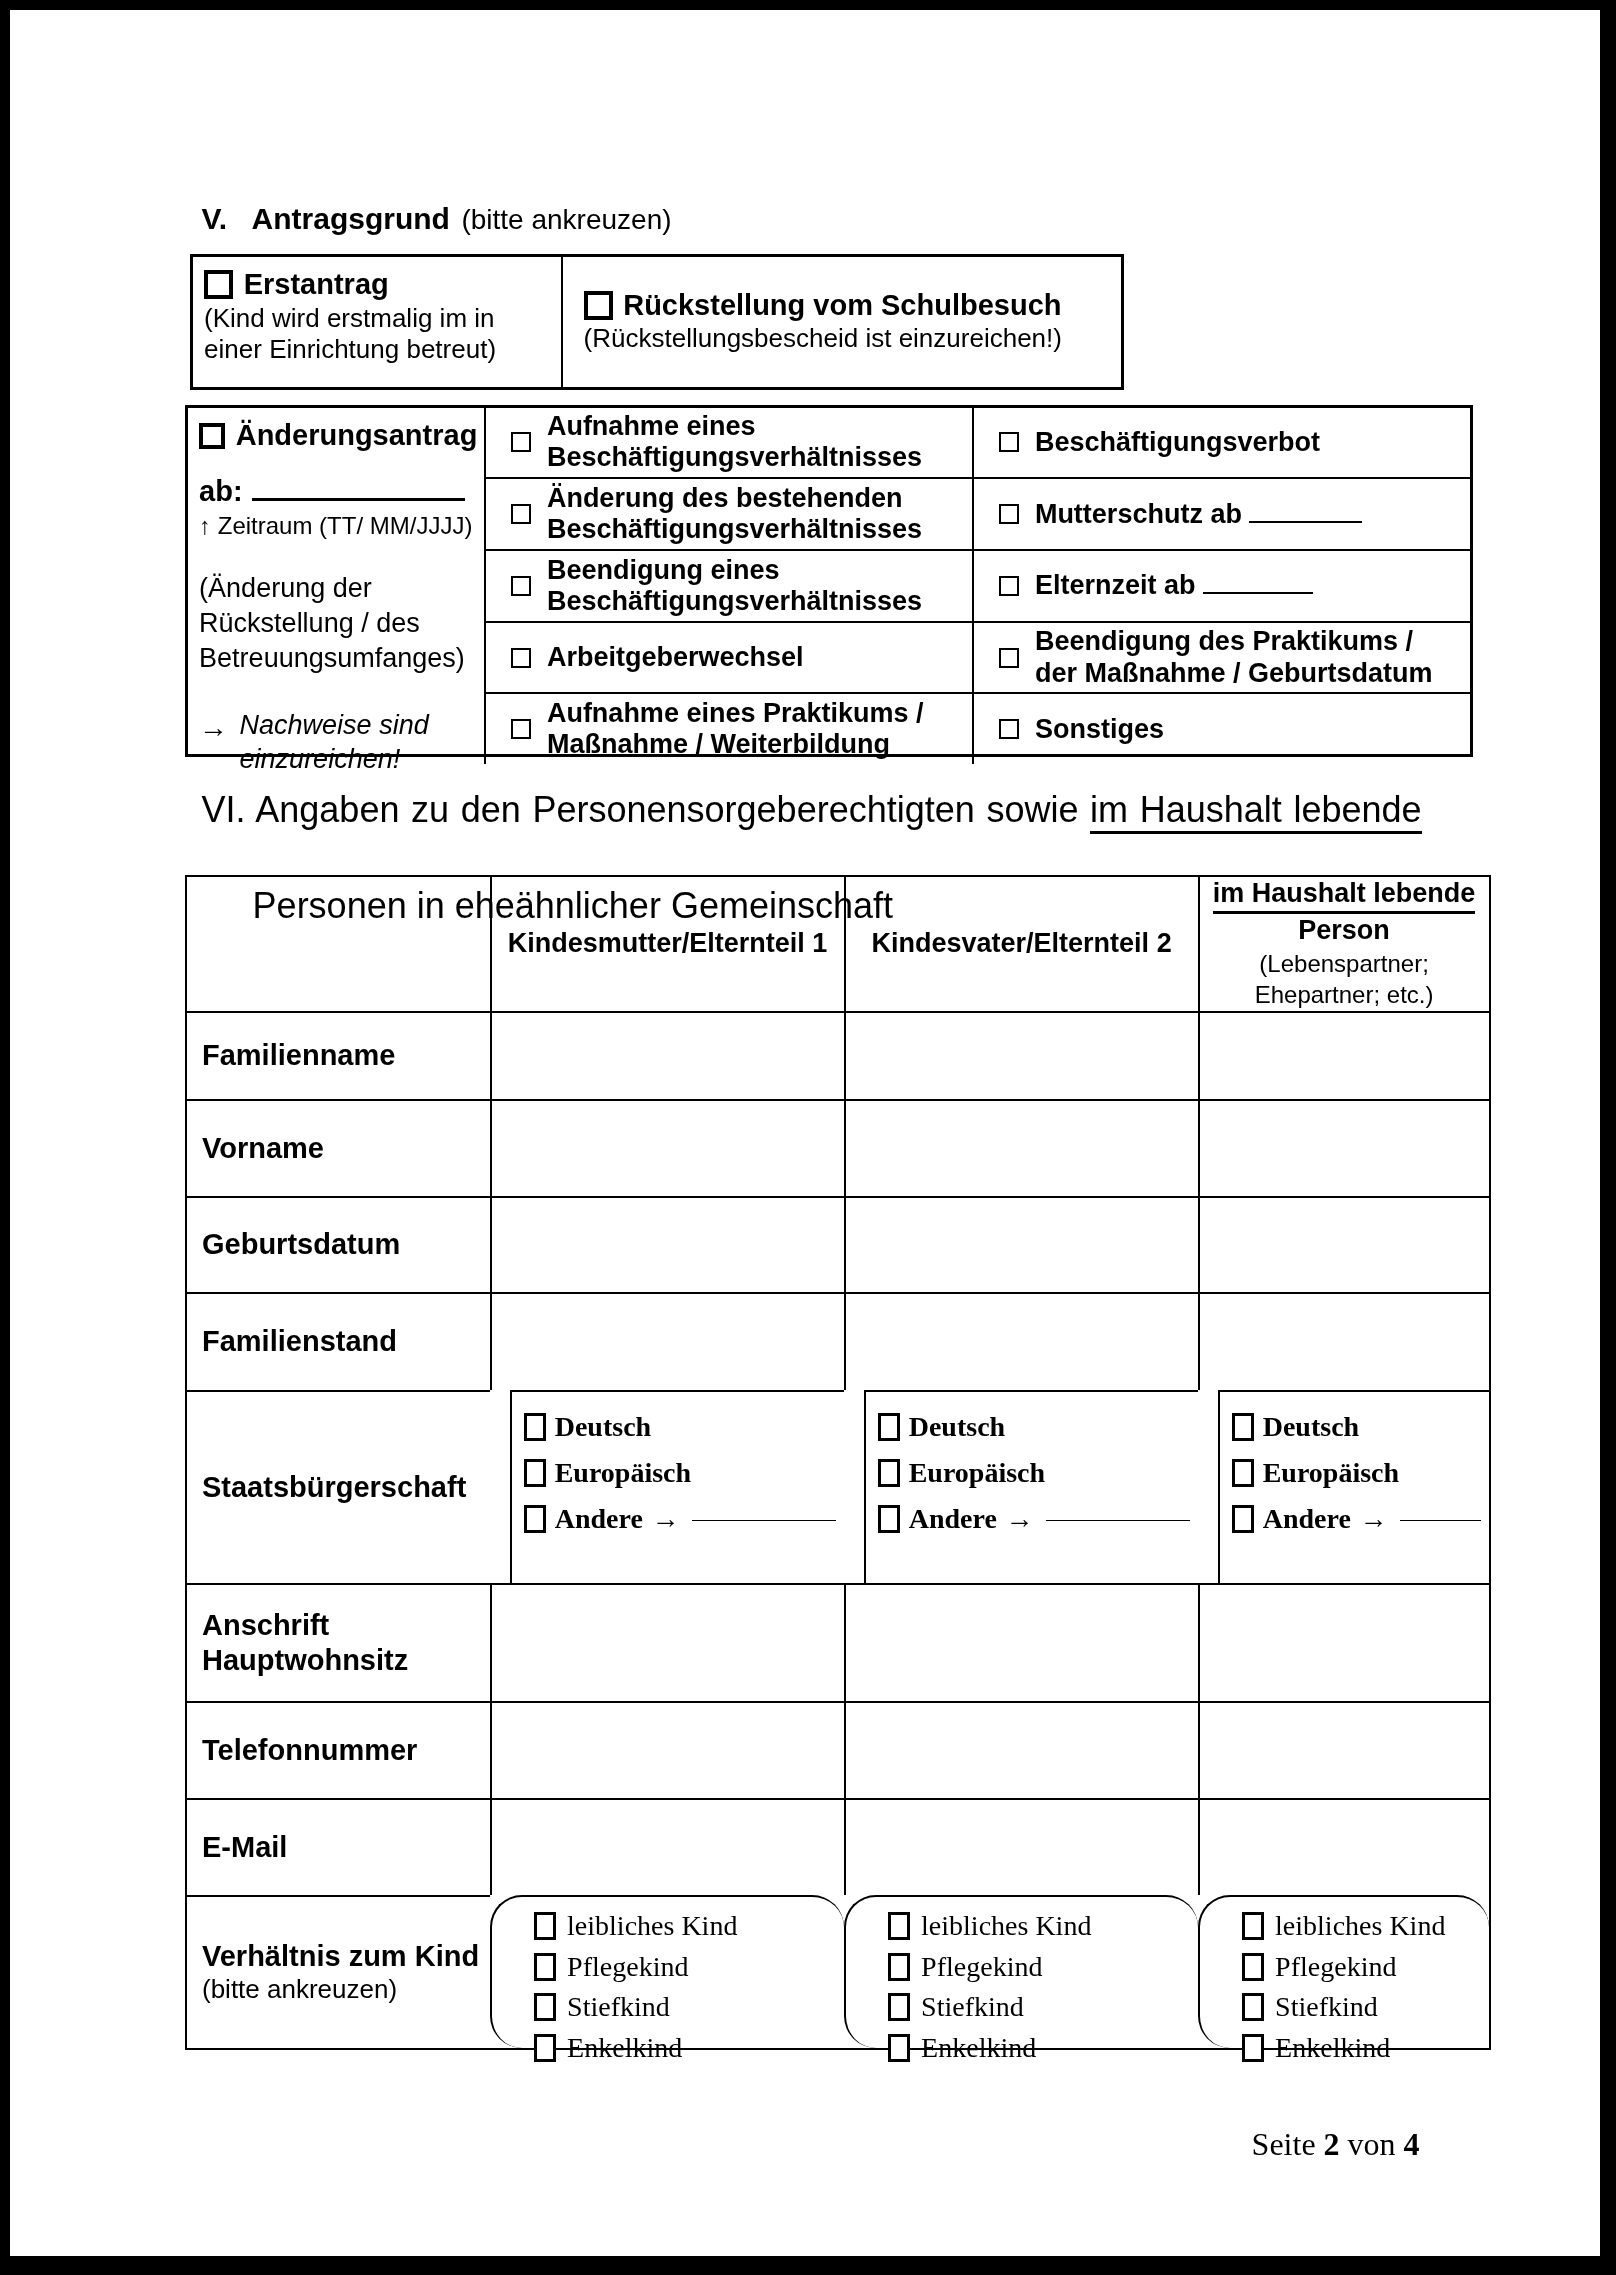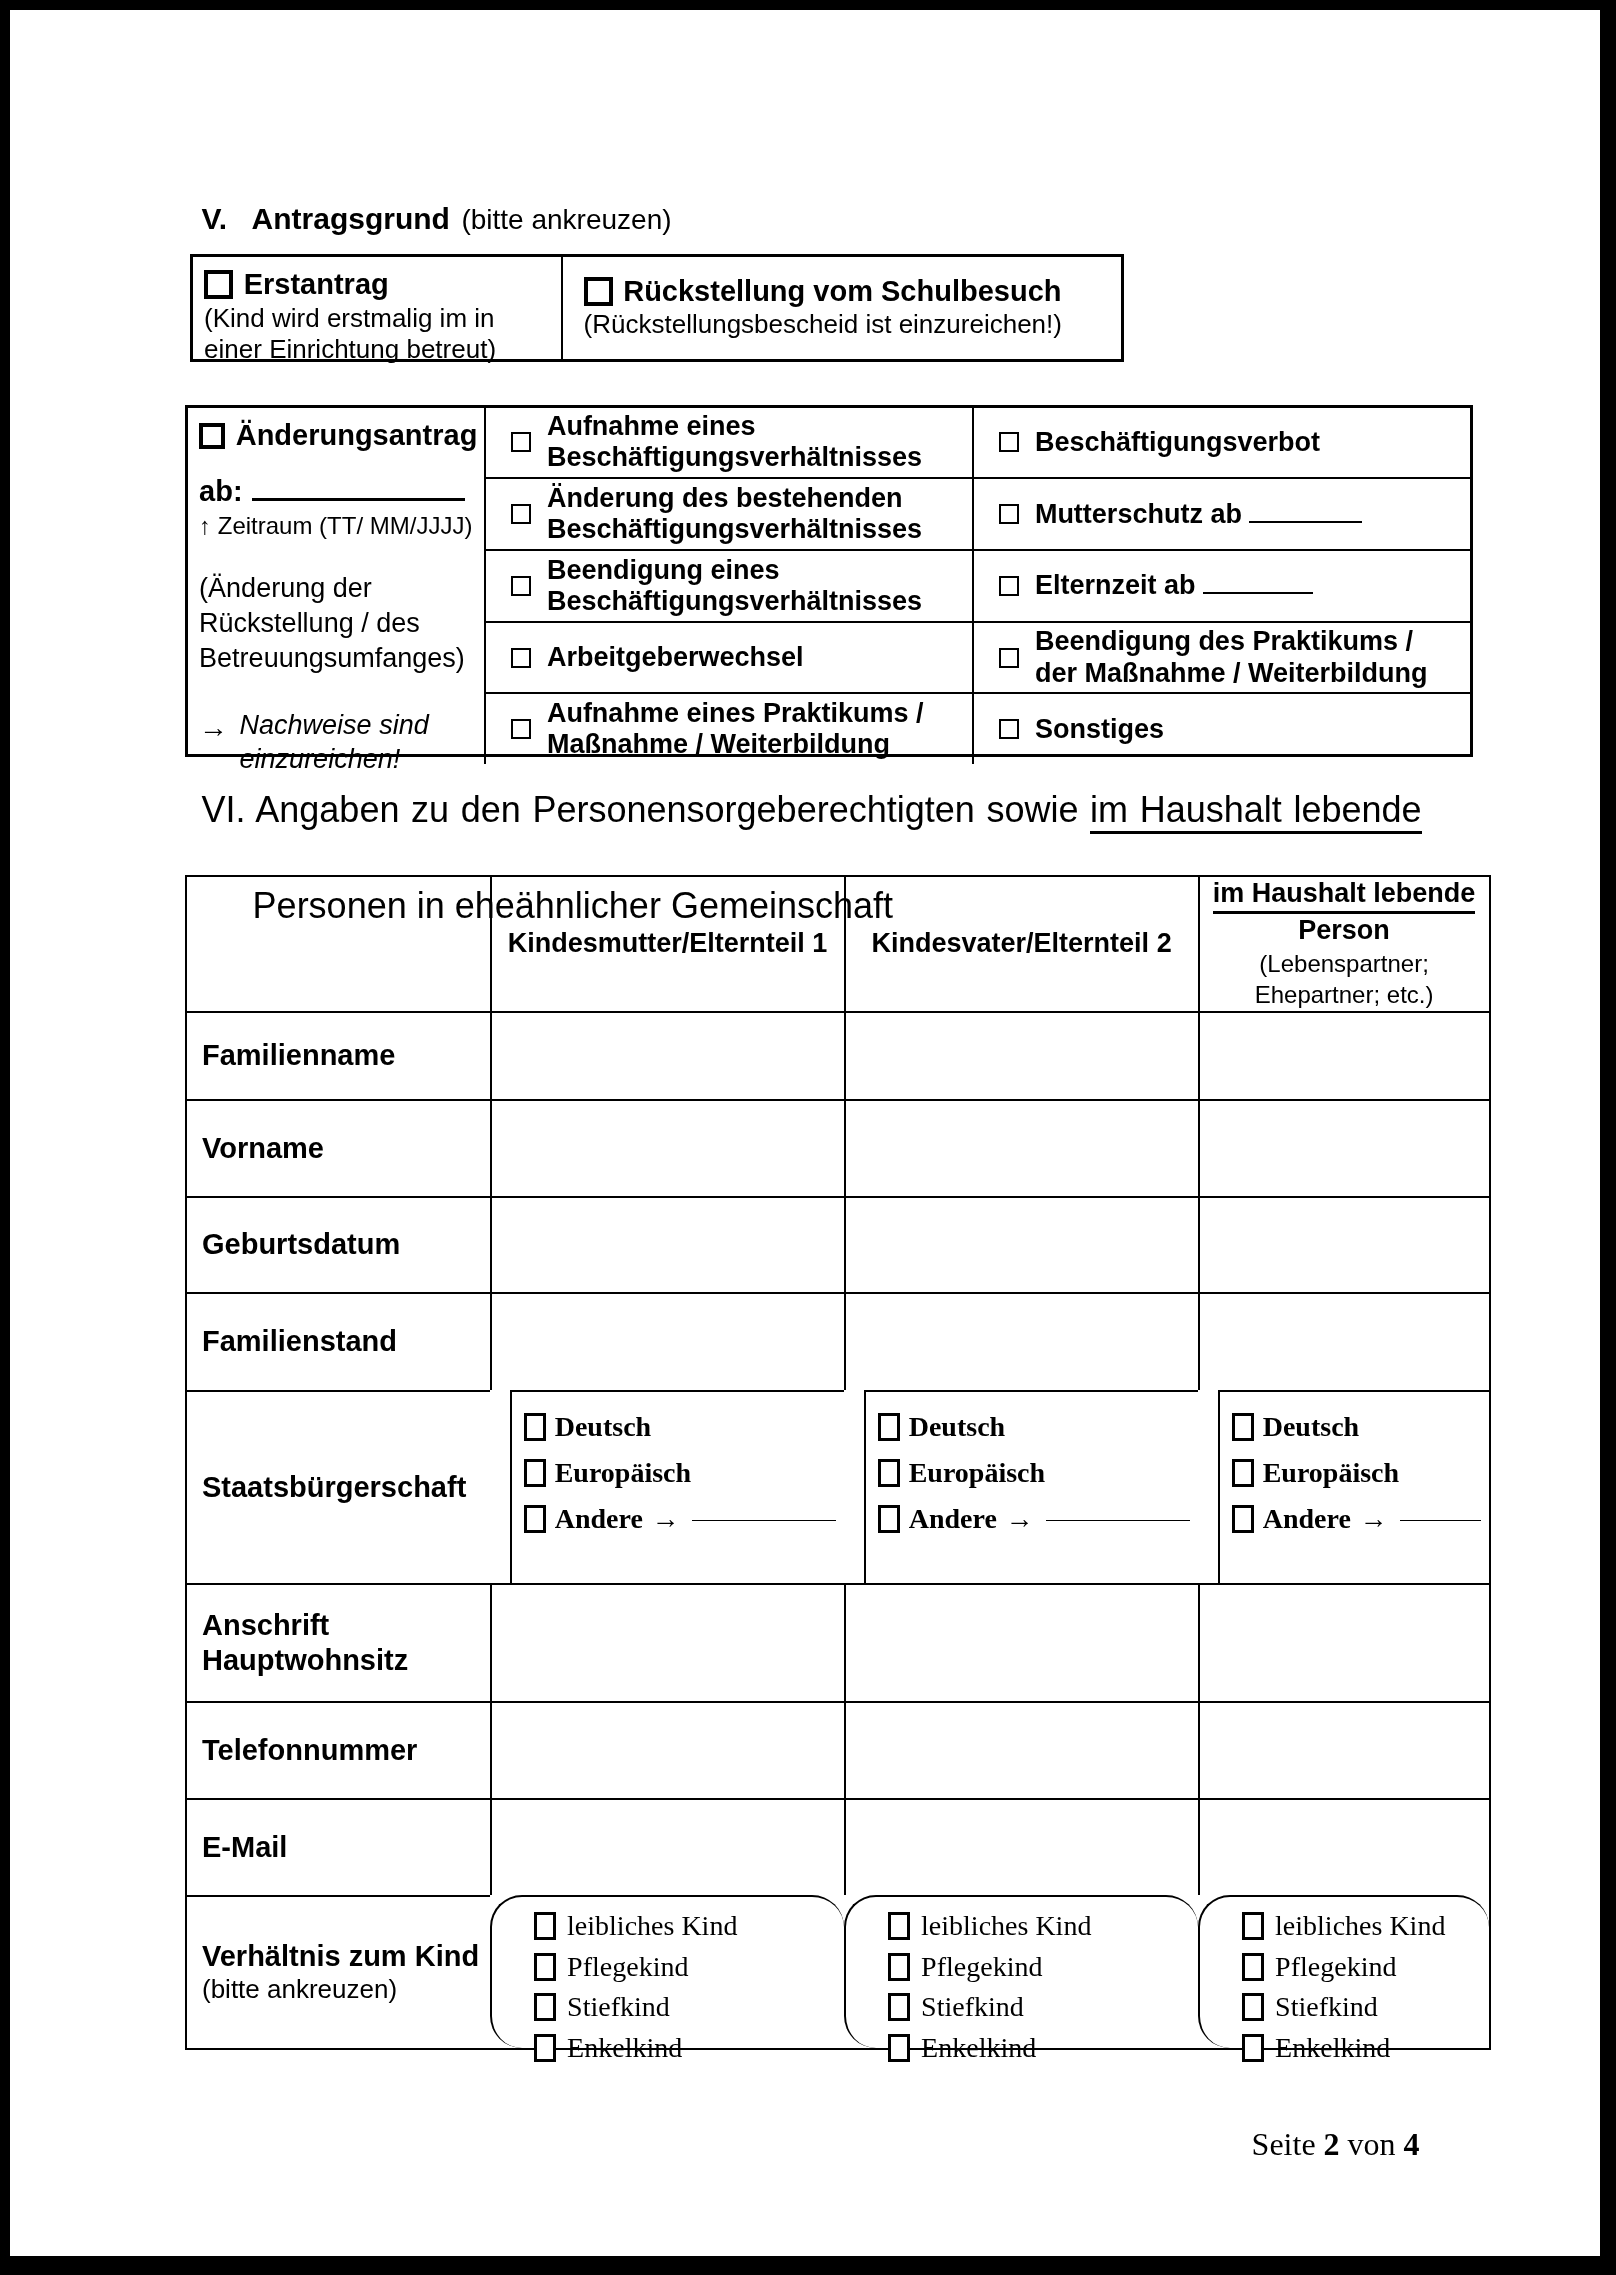--- a/index.html
+++ b/index.html
@@ -16,21 +16,21 @@
   .cb-se{width:22px;height:28px;border:3.8px solid #000;}
   .blank{display:inline-block;border-bottom:2.9px solid #000;height:2.9px;vertical-align:baseline;}
 
   
   .h-v{left:192px;top:192px;display:flex;align-items:baseline;font-size:30px;}
   .h-v .num{font-weight:bold;width:50px;}
   .h-v .ttl{font-weight:bold;}
   .h-v .sub{font-size:28px;margin-left:11.5px;}
 
   
-  .t1{left:180px;top:244px;width:934px;height:108px;border:3.8px solid #000;display:flex;}
+  .t1{left:180px;top:244px;width:934px;height:136px;border:3.8px solid #000;display:flex;}
   .t1-left{width:370px;border-right:2.9px solid #000;padding:11.5px 7.7px 0 11.5px;box-sizing:border-box;}
   .t1-right{flex:1;display:flex;flex-direction:column;justify-content:center;padding-left:21px;}
   .cbrow{display:flex;align-items:center;gap:10.6px;}
   .t-big{font-weight:bold;font-size:29px;}
   .t-note{font-size:26px;line-height:1.2;margin-top:1.9px;}
 
   
   .t2{left:175px;top:395px;width:1288px;height:352px;border:3.8px solid #000;
       display:grid;grid-template-columns:296px 488px 1fr;grid-template-rows:repeat(5,1fr);}
   .t2-left{grid-row:1/6;padding:11.5px 9.6px 0 11.5px;}
@@ -149,21 +149,21 @@
       <span class="cb cb-sm"></span>
       <span><span>Elternzeit ab</span> <span class="blank" style="width:110px"></span></span>
     </div>
 
     <div class="t2c bt">
       <span class="cb cb-sm"></span>
       <span>Arbeitgeberwechsel</span>
     </div>
     <div class="t2c bt">
       <span class="cb cb-sm"></span>
-      <span>Beendigung des Praktikums / der Maßnahme / Weiterbildung</span>
+      <span>Beendigung des Praktikums / der Maßnahme / Geburtsdatum</span>
     </div>
 
     <div class="t2c bt">
       <span class="cb cb-sm"></span>
       <span>Aufnahme eines Praktikums / Maßnahme / Weiterbildung</span>
     </div>
     <div class="t2c bt">
       <span class="cb cb-sm"></span>
       <span>Sonstiges</span>
     </div>

